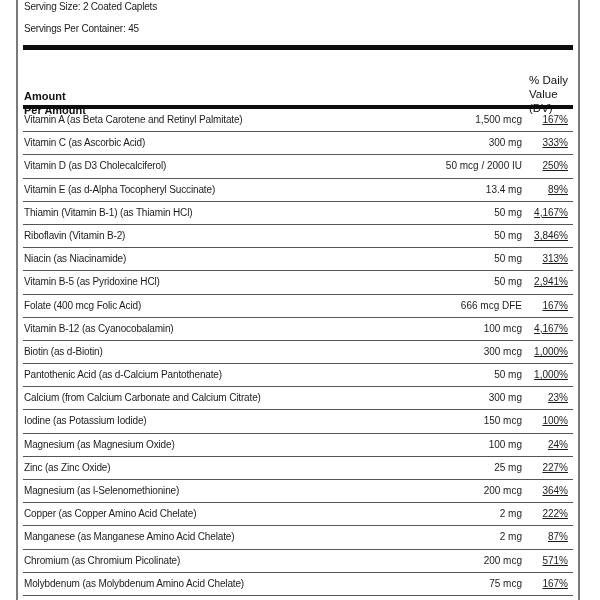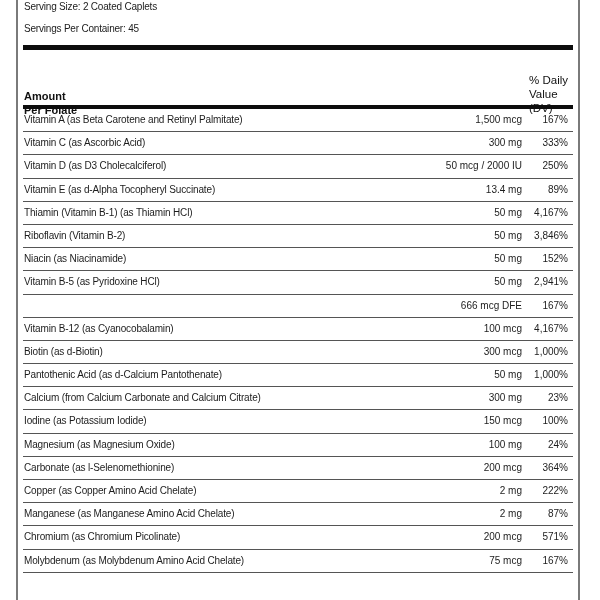--- a/index.html
+++ b/index.html
@@ -90,34 +90,35 @@
       top: 5px;
       white-space: nowrap;
       text-align: right;
     }
     .row .dv {
       position: absolute;
       right: 5px;
       top: 5px;
       white-space: nowrap;
       text-align: right;
+      text-decoration: underline;
     }
   </style>
 </head>
 <body>
 
 <div class="panel">
   <div class="serving size">Serving Size: 2 Coated Caplets</div>
   <div class="serving per">Servings Per Container: 45</div>
 
   <div class="thick-bar bar1"></div>
 
   <div class="hdr-left">
     <div>Amount</div>
-    <div>Per Folate</div>
+    <div>Per Amount</div>
   </div>
   <div class="hdr-right">
     <div>% Daily</div>
     <div>Value</div>
     <div>(DV)</div>
   </div>
 
   <div class="thick-bar bar2"></div>
 
   <div class="rows" id="rows">
@@ -147,28 +148,29 @@
         <span class="dv">4,167%</span>
       </div>
       <div class="row">
         <span class="name">Riboflavin (Vitamin B-2)</span>
         <span class="amt">50 mg</span>
         <span class="dv">3,846%</span>
       </div>
       <div class="row">
         <span class="name">Niacin (as Niacinamide)</span>
         <span class="amt">50 mg</span>
-        <span class="dv">152%</span>
+        <span class="dv">313%</span>
       </div>
       <div class="row">
         <span class="name">Vitamin B-5 (as Pyridoxine HCl)</span>
         <span class="amt">50 mg</span>
         <span class="dv">2,941%</span>
       </div>
       <div class="row">
+        <span class="name">Folate (400 mcg Folic Acid)</span>
         <span class="amt">666 mcg DFE</span>
         <span class="dv">167%</span>
       </div>
       <div class="row">
         <span class="name">Vitamin B-12 (as Cyanocobalamin)</span>
         <span class="amt">100 mcg</span>
         <span class="dv">4,167%</span>
       </div>
       <div class="row">
         <span class="name">Biotin (as d-Biotin)</span>
@@ -189,21 +191,26 @@
         <span class="name">Iodine (as Potassium Iodide)</span>
         <span class="amt">150 mcg</span>
         <span class="dv">100%</span>
       </div>
       <div class="row">
         <span class="name">Magnesium (as Magnesium Oxide)</span>
         <span class="amt">100 mg</span>
         <span class="dv">24%</span>
       </div>
       <div class="row">
-        <span class="name">Carbonate (as l-Selenomethionine)</span>
+        <span class="name">Zinc (as Zinc Oxide)</span>
+        <span class="amt">25 mg</span>
+        <span class="dv">227%</span>
+      </div>
+      <div class="row">
+        <span class="name">Magnesium (as l-Selenomethionine)</span>
         <span class="amt">200 mcg</span>
         <span class="dv">364%</span>
       </div>
       <div class="row">
         <span class="name">Copper (as Copper Amino Acid Chelate)</span>
         <span class="amt">2 mg</span>
         <span class="dv">222%</span>
       </div>
       <div class="row">
         <span class="name">Manganese (as Manganese Amino Acid Chelate)</span>

